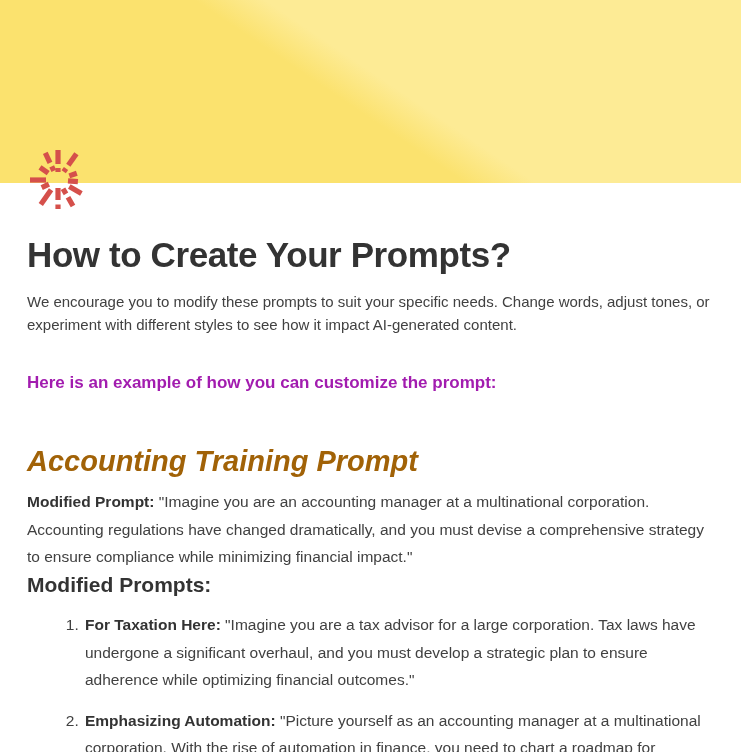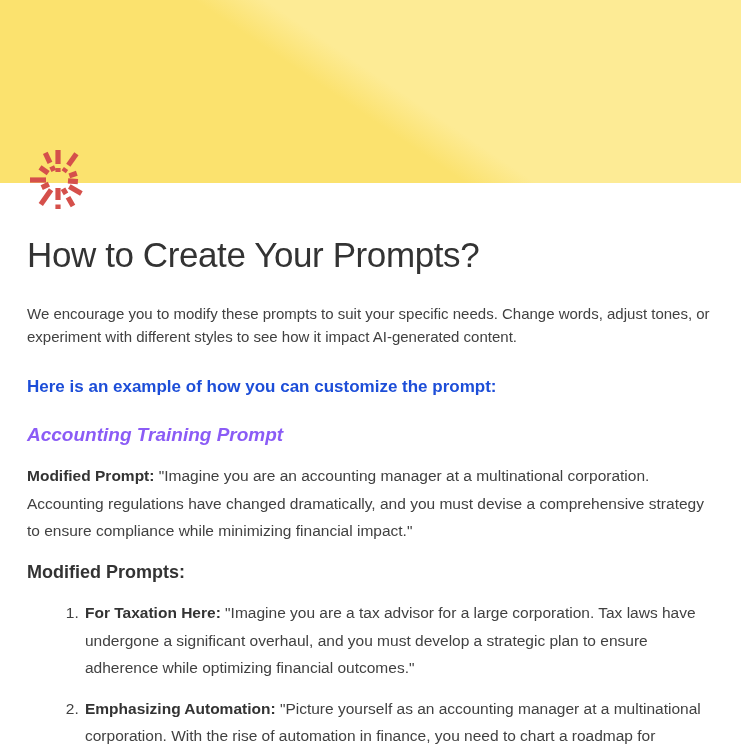--- a/index.html
+++ b/index.html
@@ -22,58 +22,58 @@
     width: 66px;
     height: 68px;
   }
   .content {
     padding: 0 20px 0 27px;
   }
   h1.page-title {
     margin-top: 52px;
     font-size: 35px;
     line-height: 40px;
-    font-weight: 400;
+    font-weight: 700;
     letter-spacing: -0.4px;
     color: #333333;
   }
   p.intro {
-    margin-top: 27px;
+    margin-top: 15px;
     font-size: 15px;
     line-height: 23px;
     color: #414141;
   }
   .example-heading {
-    margin-top: 27px;
+    margin-top: 35px;
     font-size: 17px;
     line-height: 24px;
     font-weight: 700;
-    color: #1d4ed8;
+    color: #a21caf;
   }
   h2.section-title {
-    margin-top: 22px;
-    font-size: 19px;
+    margin-top: 52px;
+    font-size: 29px;
     line-height: 28px;
     font-weight: 700;
     font-style: italic;
-    color: #8b5cf6;
+    color: #a16207;
   }
   p.prompt-para {
     margin-top: 13px;
     font-size: 15.5px;
     line-height: 27.5px;
     color: #414141;
   }
   p.prompt-para strong, .modified-label, ol.prompt-list strong {
     font-weight: 700;
     color: #333333;
   }
   .modified-label {
-    margin-top: 14px;
-    font-size: 18px;
+    margin-top: 0;
+    font-size: 21px;
     line-height: 27.5px;
   }
   ol.prompt-list {
     margin-top: 13px;
     padding-left: 56px;
     font-size: 15.5px;
     line-height: 27.5px;
     color: #414141;
   }
   ol.prompt-list li {

